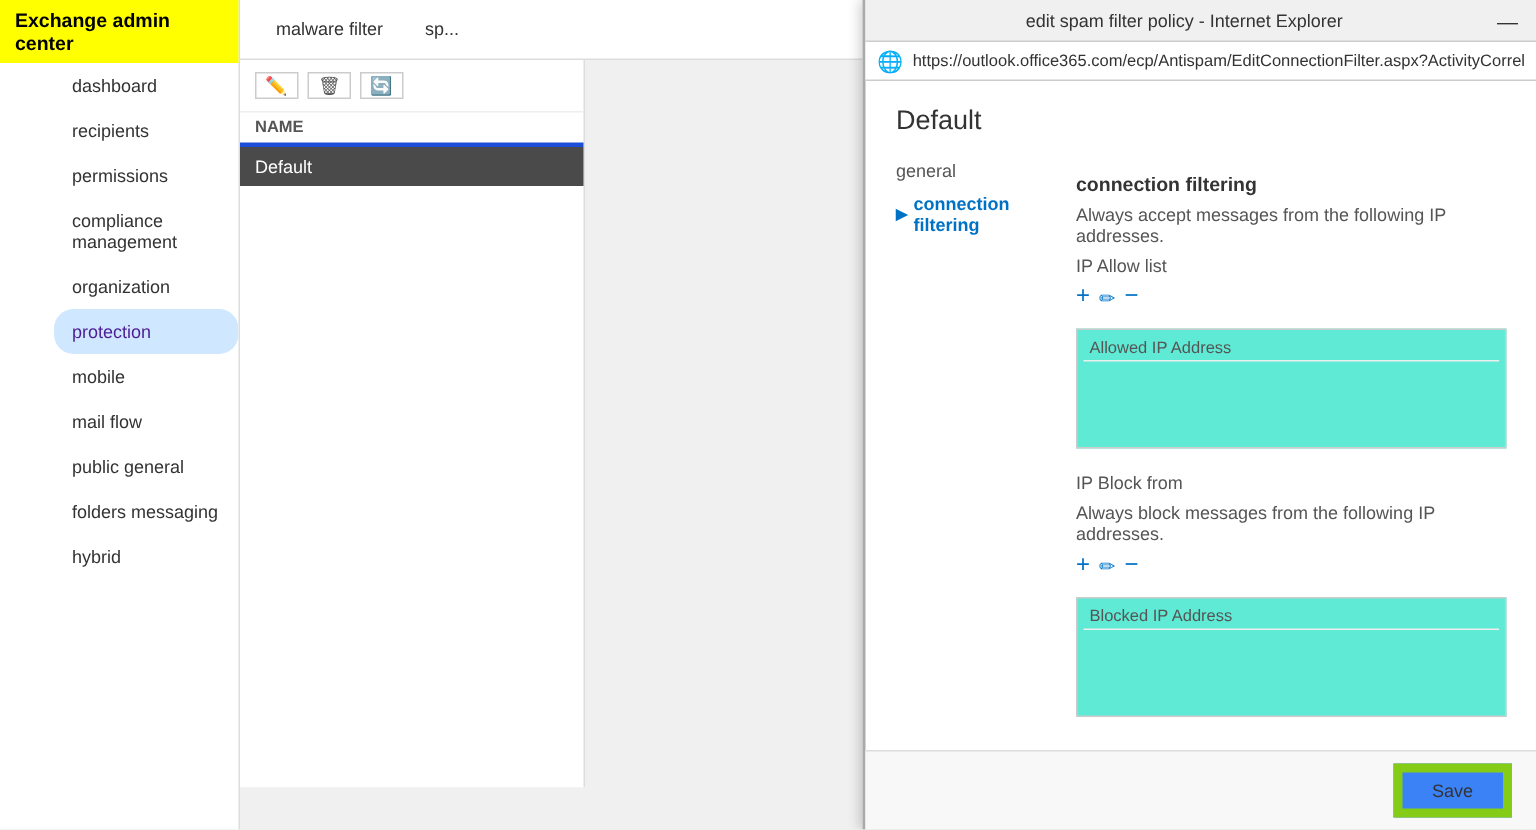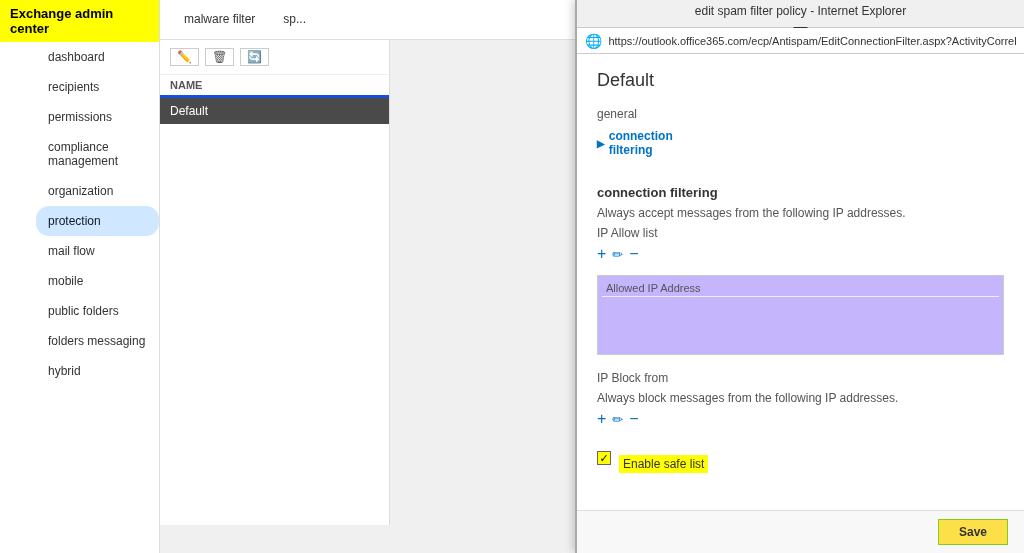--- a/index.html
+++ b/index.html
@@ -3,21 +3,21 @@
   <meta charset="utf-8">
   <style>
     * { box-sizing: border-box; margin: 0; padding: 0; }
     body { font-family: 'Segoe UI', Tahoma, Geneva, Verdana, sans-serif; font-size: 13px; background: #f0f0f0; display: flex; height: 553px; overflow: hidden; }
 
     
     .sidebar { width: 160px; background: #fff; border-right: 1px solid #ddd; display: flex; flex-direction: column; height: 553px; flex-shrink: 0; }
     .sidebar-title { background: #ffff00; padding: 6px 10px; font-size: 13px; font-weight: bold; color: #000; }
     .sidebar-nav { flex: 1; overflow-y: auto; }
     .sidebar-item { padding: 8px 12px; cursor: pointer; color: #333; font-size: 12px; border-bottom: none; margin-left: 36px; }
-    .sidebar-item.active { background: #d0e8ff; color: #0f172a; border-radius: 13px; }
+    .sidebar-item.active { background: #d0e8ff; color: #4c1d95; border-radius: 13px; }
 
     
     .main-area { flex: 1; display: flex; flex-direction: column; height: 525px; position: relative; }
 
     
     .tabs-bar { background: #fff; border-bottom: 1px solid #ddd; padding: 0 10px; display: flex; align-items: center; height: 40px; }
     .tab { padding: 10px 14px; cursor: pointer; font-size: 12px; color: #333; border-bottom: 2px solid transparent; }
     .tab.active { color: #0072c6; border-bottom: 2px solid #0072c6; font-weight: 600; background: #ffff00; }
     .tab.highlighted { background: #ffff00; }
 
@@ -27,71 +27,71 @@
     
     .policy-list { width: 230px; border-right: 1px solid #ddd; background: #fff; display: flex; flex-direction: column; }
     .policy-toolbar { display: flex; align-items: center; gap: 6px; padding: 8px 10px; border-bottom: 1px solid #eee; }
     .policy-toolbar button { background: none; border: 1px solid #ccc; padding: 2px 6px; cursor: pointer; font-size: 12px; color: #555; }
     .policy-col-header { padding: 4px 10px; font-size: 11px; font-weight: 600; color: #555; border-bottom: 3px solid #1d4ed8; text-transform: uppercase; }
     .policy-row { padding: 6px 10px; cursor: pointer; font-size: 12px; }
     .policy-row.selected { background: #4a4a4a; color: #fff; }
 
     
     .browser-window { position: absolute; top: 0; left: 415px; right: 0; height: 553px; background: #fff; border-left: 2px solid #aaa; box-shadow: -2px 0 8px rgba(0,0,0,0.2); display: flex; flex-direction: column; z-index: 10; }
-    .browser-titlebar { background: #f0f0f0; border-bottom: 1px solid #ccc; padding: 4px 8px; display: flex; align-items: center; justify-content: space-between; height: 28px; flex-direction: column; }
+    .browser-titlebar { background: #f0f0f0; border-bottom: 1px solid #ccc; padding: 4px 8px; display: flex; align-items: center; justify-content: space-between; height: 28px; }
     .browser-title { font-size: 12px; color: #333; flex: 1; text-align: center; }
     .browser-close { font-size: 14px; cursor: pointer; color: #333; padding: 0 4px; }
     .browser-addressbar { background: #fff; border-bottom: 1px solid #ccc; padding: 3px 8px; display: flex; align-items: center; gap: 6px; height: 26px; }
     .browser-icon { font-size: 14px; }
     .browser-url { font-size: 11px; color: #333; flex: 1; overflow: hidden; white-space: nowrap; }
     .browser-content { flex: 1; overflow-y: auto; padding: 16px 20px; background: #fff; }
 
     
     .dialog-title { font-size: 18px; font-weight: 300; color: #333; margin-bottom: 16px; }
     .dialog-section-label { font-size: 12px; color: #555; margin-bottom: 4px; }
     .dialog-nav { margin-bottom: 16px; }
     .dialog-nav-item { font-size: 12px; color: #0072c6; cursor: pointer; padding: 4px 0; display: flex; align-items: center; gap: 4px; }
     .dialog-nav-item.active { font-weight: 600; }
     .dialog-nav-item::before { content: '▶'; font-size: 10px; color: #0072c6; }
 
     .section-heading { font-size: 13px; font-weight: 600; color: #333; margin-bottom: 6px; margin-top: 8px; }
     .section-sub { font-size: 12px; color: #555; margin-bottom: 6px; }
     .ip-toolbar { display: flex; align-items: center; gap: 6px; margin-bottom: 6px; }
     .ip-btn { background: none; border: none; cursor: pointer; font-size: 16px; color: #0072c6; padding: 0; line-height: 1; }
     .ip-btn.edit { font-size: 13px; }
-    .ip-list { border: 1px solid #ccc; min-height: 80px; padding: 4px; margin-bottom: 16px; background: #c4b5fd; margin-top: 13px; }
+    .ip-list { border: 1px solid #ccc; min-height: 80px; padding: 4px; margin-bottom: 16px; background: #5eead4; margin-top: 13px; }
     .ip-list-header { font-size: 11px; color: #555; padding: 2px 4px; border-bottom: 1px solid #eee; margin-bottom: 2px; }
 
     .safelist-row { display: flex; align-items: center; gap: 8px; margin-top: 16px; }
     .safelist-checkbox { width: 14px; height: 14px; border: 1px solid #666; background: #ffff00; display: flex; align-items: center; justify-content: center; font-size: 11px; cursor: pointer; }
     .safelist-label { font-size: 12px; color: #333; }
     .safelist-highlight { background: #ffff00; padding: 2px 4px; margin-top: 12px; }
 
     .dialog-footer { border-top: 1px solid #ddd; padding: 8px 16px; display: flex; justify-content: flex-end; background: #f8f8f8; }
-    .save-btn { background: #fde047; border: 1px solid #84cc16; padding: 5px 20px; cursor: pointer; font-size: 12px; font-weight: 700; color: #333; }
+    .save-btn { background: #3b82f6; border: 6px solid #84cc16; padding: 5px 20px; cursor: pointer; font-size: 12px; font-weight: 400; color: #333; }
 
-    .two-col { display: flex; gap: 0; flex-direction: column; }
+    .two-col { display: flex; gap: 0; }
     .left-nav-col { width: 120px; flex-shrink: 0; }
     .right-content-col { flex: 1; }
   </style>
 </head>
 <body>
 
 <div class="sidebar">
   <div class="sidebar-title">Exchange admin center</div>
   <nav class="sidebar-nav">
     <div class="sidebar-item">dashboard</div>
     <div class="sidebar-item">recipients</div>
     <div class="sidebar-item">permissions</div>
     <div class="sidebar-item">compliance management</div>
     <div class="sidebar-item">organization</div>
     <div class="sidebar-item active">protection</div>
+    <div class="sidebar-item">mobile</div>
     <div class="sidebar-item">mail flow</div>
-    <div class="sidebar-item">mobile</div>
-    <div class="sidebar-item">public folders</div>
+    <div class="sidebar-item">public general</div>
     <div class="sidebar-item">folders messaging</div>
     <div class="sidebar-item">hybrid</div>
   </nav>
 </div>
 
 <div class="main-area">
 
   <div class="tabs-bar">
     <div class="tab">malware filter</div>
     <div class="tab">sp...</div>
@@ -148,20 +148,23 @@
             <div class="ip-list-header">Allowed IP Address</div>
           </div>
 
           <div class="section-sub">IP Block from</div>
           <div class="section-sub">Always block messages from the following IP addresses.</div>
           <div class="ip-toolbar">
             <button class="ip-btn">+</button>
             <button class="ip-btn edit">✏</button>
             <button class="ip-btn">−</button>
           </div>
+          <div class="ip-list">
+            <div class="ip-list-header">Blocked IP Address</div>
+          </div>
 
           <div class="safelist-row">
             <div class="safelist-checkbox">✓</div>
             <span class="safelist-label safelist-highlight">Enable safe list</span>
           </div>
         </div>
       </div>
     </div>
 
     <div class="dialog-footer">

